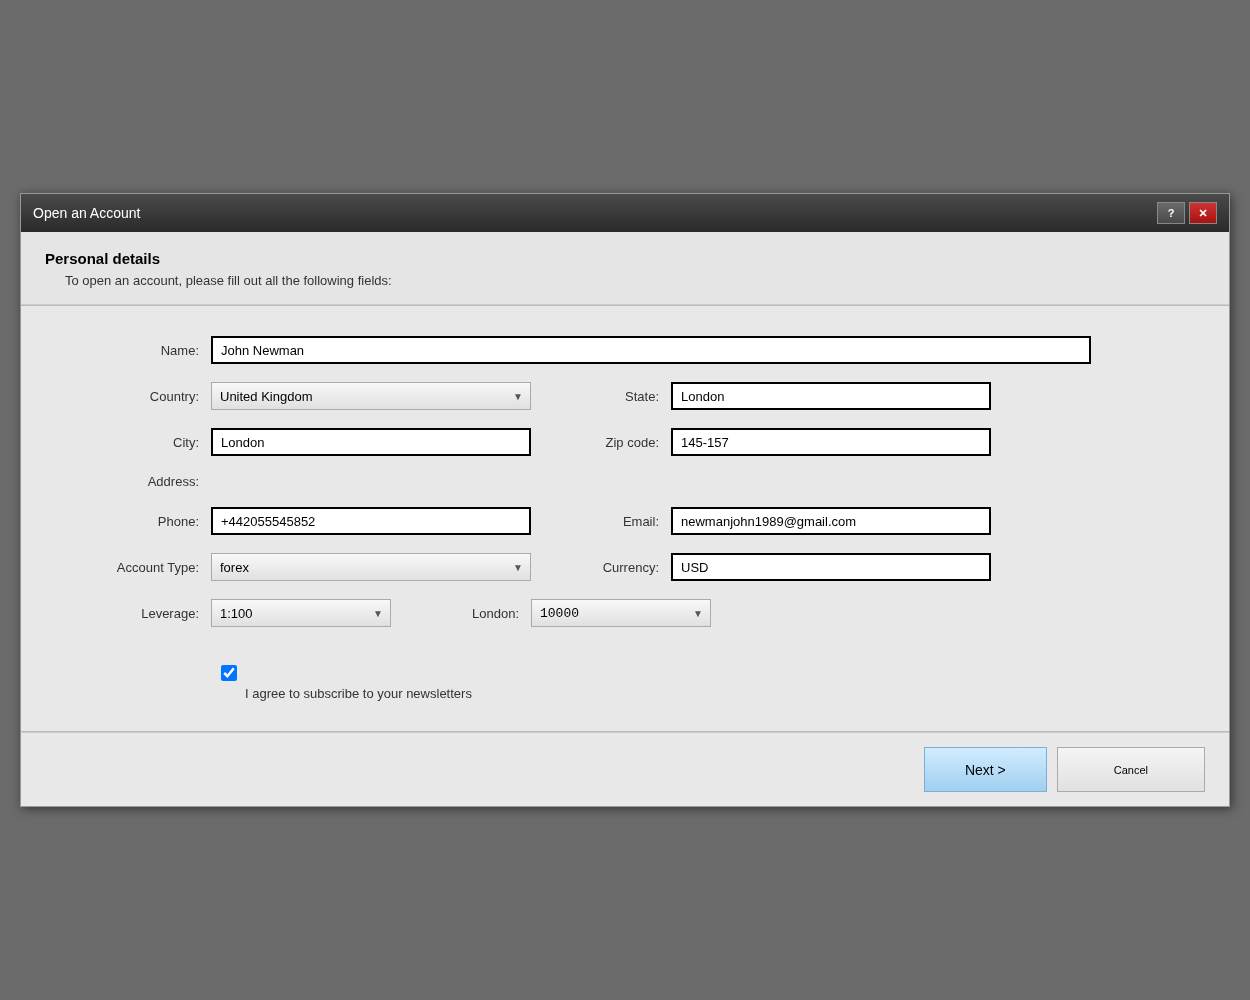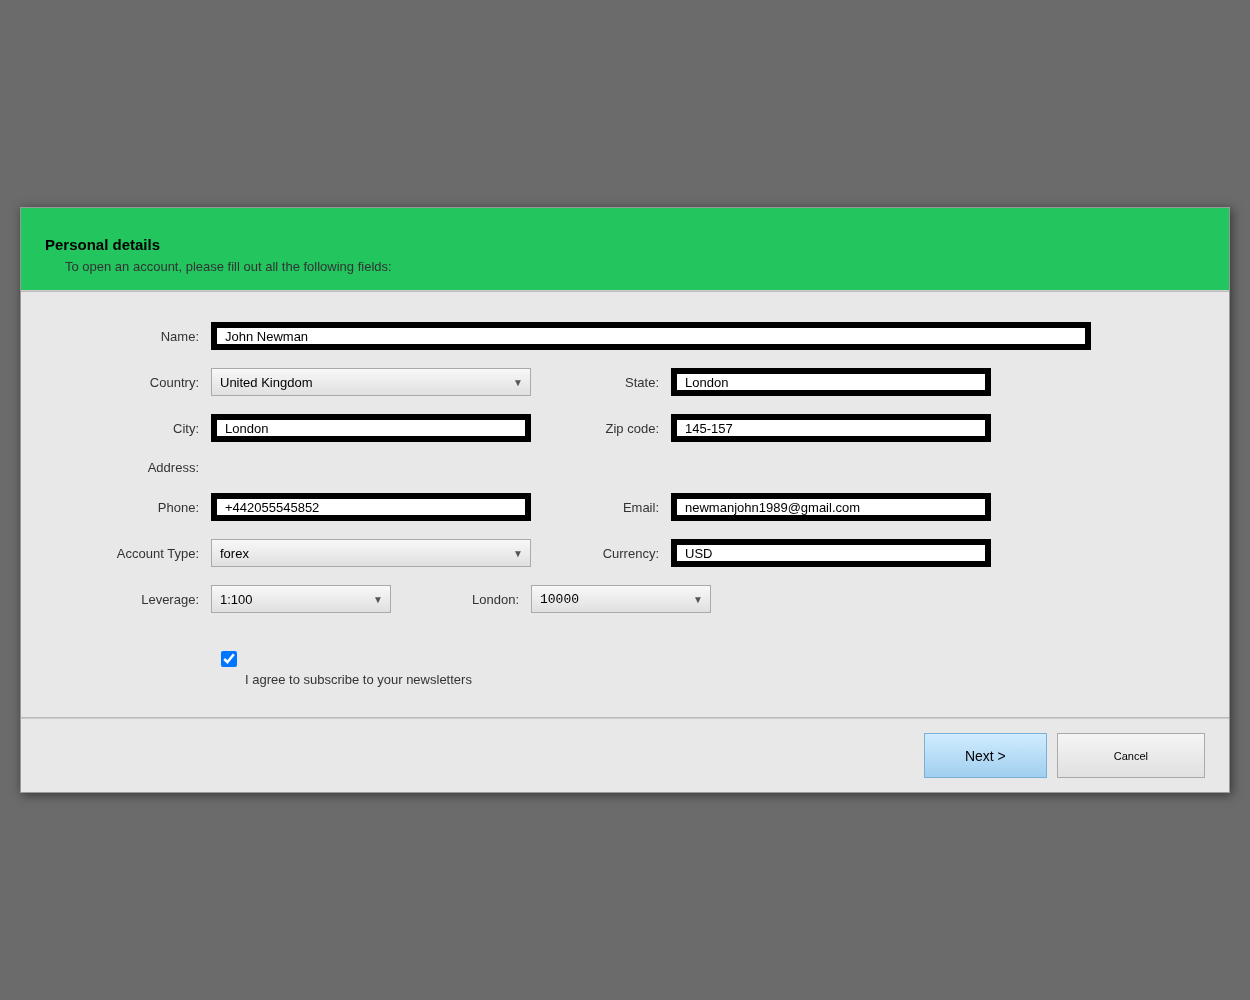--- a/index.html
+++ b/index.html
@@ -57,22 +57,22 @@
 
     .title-btn.close {
       background: linear-gradient(to bottom, #cc3333, #aa1111);
     }
 
     .dialog-content {
       background: #fff;
     }
 
     .personal-details-header {
-      padding: 28px 24px 16px 24px;
-      background: #22c55e;
+      padding: 18px 24px 16px 24px;
+      background: #e5e5e5;
       border-bottom: 1px solid #ccc;
     }
 
     .personal-details-title {
       font-size: 15px;
       font-weight: bold;
       color: #000;
       margin-bottom: 6px;
     }
 
@@ -96,21 +96,21 @@
     .form-label {
       text-align: right;
       color: #333;
       font-size: 13px;
       min-width: 130px;
       padding-right: 12px;
     }
 
     .form-input {
       background: #fff;
-      border: 6px solid #000000;
+      border: 2px solid #000000;
       padding: 5px 8px;
       font-size: 13px;
       color: #000;
       outline: none;
       height: 28px;
     }
 
     .input-full {
       width: 880px;
     }
@@ -243,20 +243,27 @@
       border: none;
       border-top: 1px solid #bbb;
       margin: 0;
     }
   </style>
 </head>
 <body>
 
 <div class="dialog-window">
 
+  <div class="title-bar">
+    <span>Open an Account</span>
+    <div class="title-bar-buttons">
+      <div class="title-btn">?</div>
+      <div class="title-btn close">✕</div>
+    </div>
+  </div>
 
   <div class="dialog-content">
 
     <div class="personal-details-header">
       <div class="personal-details-title">Personal details</div>
       <div class="personal-details-subtitle">To open an account, please fill out all the following fields:</div>
     </div>
 
     <hr class="divider">
 

